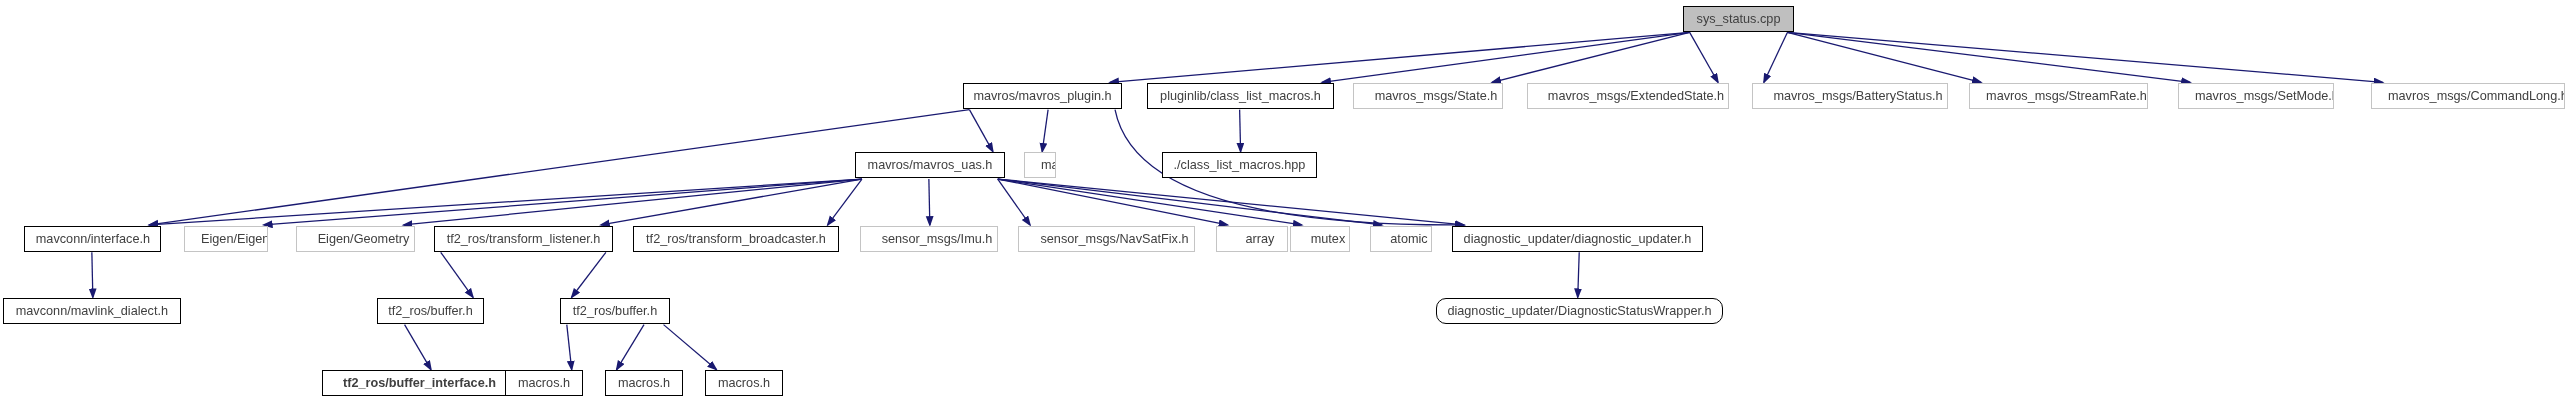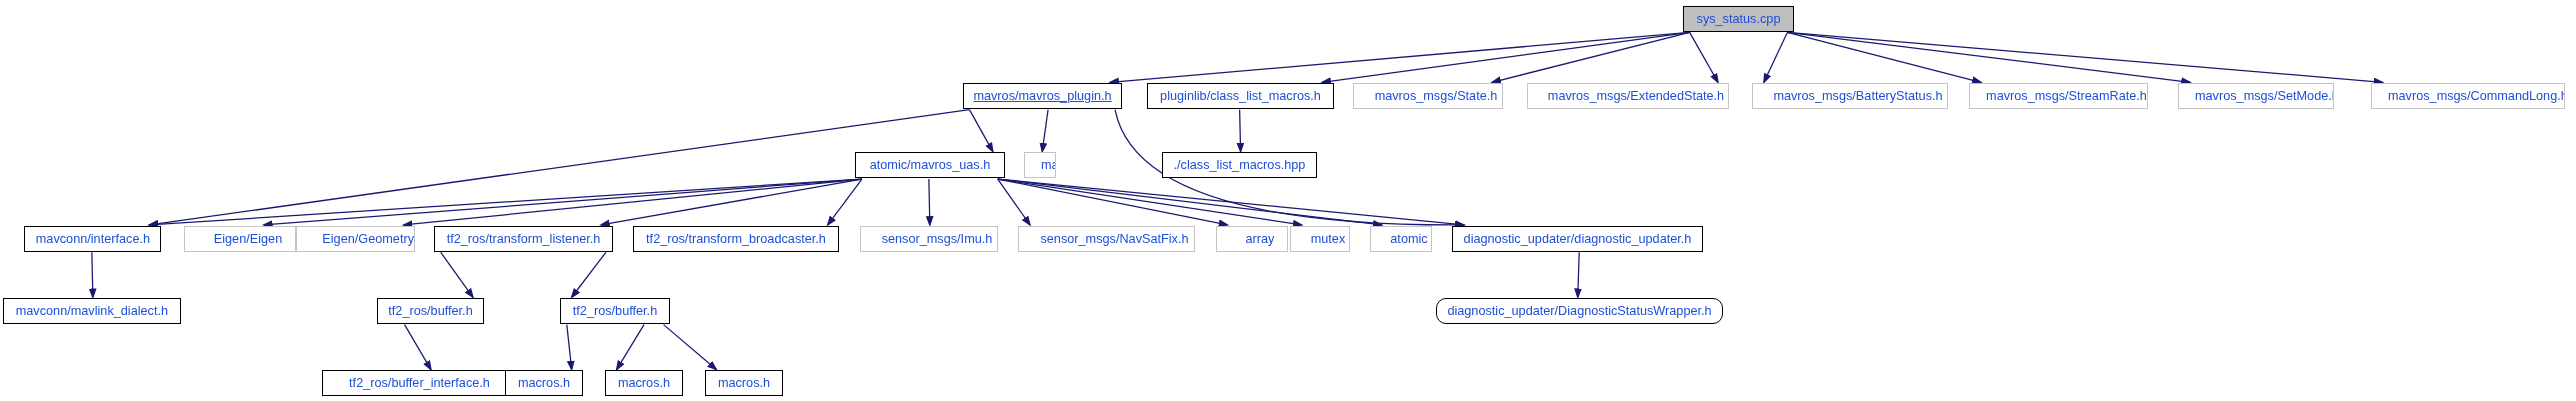--- a/index.html
+++ b/index.html
@@ -1,20 +1,20 @@
 <!DOCTYPE html>
 <html><head>
 <meta charset="utf-8">
 <style>
   html,body{margin:0;padding:0;background:#ffffff;}
   #canvas{position:relative;width:2576px;height:402px;background:#ffffff;
           font-family:"Liberation Sans", sans-serif;overflow:hidden;}
   #edges{position:absolute;left:0;top:0;width:2576px;height:402px;}
   .node{position:absolute;box-sizing:border-box;height:26px;
-        border:1px solid #000;background:#fff;color:#1d4ed8;
+        border:1px solid #000;background:#fff;color:#404040;
         font-size:12.7px;line-height:24.4px;text-align:center;white-space:nowrap;
         overflow:hidden;}
   .node.plain{border-color:#c4c4c4;padding-left:16px;}
   .node.root{background:#bfbfbf;border-color:#000;font-weight:normal;}
 </style>
 </head>
 <body>
 
 <div id="canvas">
   <svg id="edges" xmlns="http://www.w3.org/2000/svg" viewBox="0 0 2636 411">
@@ -53,45 +53,45 @@
         <path d="M620,258 L585,304" fill="none" stroke="#191970" stroke-width="1.3" marker-end="url(#ah)"></path>
         <path d="M414,332 L441,378" fill="none" stroke="#191970" stroke-width="1.3" marker-end="url(#ah)"></path>
         <path d="M580,332 L585,378" fill="none" stroke="#191970" stroke-width="1.3" marker-end="url(#ah)"></path>
         <path d="M659,332 L631,378" fill="none" stroke="#191970" stroke-width="1.3" marker-end="url(#ah)"></path>
         <path d="M679,332 L733,378" fill="none" stroke="#191970" stroke-width="1.3" marker-end="url(#ah)"></path>
         <path d="M1616,258 L1614.5,304" fill="none" stroke="#191970" stroke-width="1.3" marker-end="url(#ah)"></path>
       </g>
   </svg>
   <div id="nodes">
       <div class="node root" style="left: 1683px; top: 5.9px; width: 111px;">sys_status.cpp</div>
-      <div class="node" style="left: 963px; top: 83px; width: 159px; text-decoration: underline;">mavros/mavros_plugin.h</div>
+      <div class="node" style="left: 963px; top: 83px; width: 159px;">mavros/mavros_plugin.h</div>
       <div class="node" style="left: 1147px; top: 83px; width: 187px;">pluginlib/class_list_macros.h</div>
       <div class="node plain" style="left: 1353px; top: 83px; width: 150px;">mavros_msgs/State.h</div>
       <div class="node plain" style="left: 1527px; top: 83px; width: 202px;">mavros_msgs/ExtendedState.h</div>
       <div class="node plain" style="left: 1752px; top: 83px; width: 196px;">mavros_msgs/BatteryStatus.h</div>
       <div class="node plain" style="left: 1969px; top: 83px; width: 179px;">mavros_msgs/StreamRate.h</div>
       <div class="node plain" style="left: 2178px; top: 83px; width: 156px;">mavros_msgs/SetMode.h</div>
       <div class="node plain" style="left: 2371px; top: 83px; width: 194px;">mavros_msgs/CommandLong.h</div>
-      <div class="node" style="left: 855px; top: 152px; width: 150px;">atomic/mavros_uas.h</div>
+      <div class="node" style="left: 855px; top: 152px; width: 150px;">mavros/mavros_uas.h</div>
       <div class="node plain" style="left: 1024px; top: 152px; width: 32px;">map</div>
       <div class="node" style="left: 1162px; top: 152px; width: 155px;">./class_list_macros.hpp</div>
       <div class="node" style="left: 24.4px; top: 226px; width: 137px;">mavconn/interface.h</div>
-      <div class="node plain" style="left: 184px; top: 226px; width: 112px;">Eigen/Eigen</div>
-      <div class="node plain" style="left: 296px; top: 226px; width: 119px; text-align: right;">Eigen/Geometry</div>
+      <div class="node plain" style="left: 184px; top: 226px; width: 84px;">Eigen/Eigen</div>
+      <div class="node plain" style="left: 296px; top: 226px; width: 119px;">Eigen/Geometry</div>
       <div class="node" style="left: 434px; top: 226px; width: 179px;">tf2_ros/transform_listener.h</div>
       <div class="node" style="left: 633px; top: 226px; width: 206px;">tf2_ros/transform_broadcaster.h</div>
       <div class="node plain" style="left: 860px; top: 226px; width: 138px;">sensor_msgs/Imu.h</div>
       <div class="node plain" style="left: 1018px; top: 226px; width: 177px;">sensor_msgs/NavSatFix.h</div>
       <div class="node plain" style="left: 1216px; top: 226px; width: 72px;">array</div>
       <div class="node plain" style="left: 1290px; top: 226px; width: 60px; text-align: center;">mutex</div>
       <div class="node plain" style="left: 1370px; top: 226px; width: 62px;">atomic</div>
       <div class="node" style="left: 1452px; top: 226px; width: 251px;">diagnostic_updater/diagnostic_updater.h</div>
       <div class="node" style="left: 2.9px; top: 298px; width: 178px;">mavconn/mavlink_dialect.h</div>
       <div class="node" style="left: 377px; top: 298px; width: 107px;">tf2_ros/buffer.h</div>
       <div class="node" style="left: 560px; top: 298px; width: 110px;">tf2_ros/buffer.h</div>
       <div class="node" style="left: 1436px; top: 298px; width: 287px; border-radius: 10px;">diagnostic_updater/DiagnosticStatusWrapper.h</div>
-      <div class="node" style="left: 322px; top: 370px; width: 195px;">tf2_ros/buffer_interface.h</div>
+      <div class="node" style="left: 322px; top: 370px; width: 195px; font-weight: bold;">tf2_ros/buffer_interface.h</div>
       <div class="node" style="left: 505px; top: 370px; width: 78px;">macros.h</div>
       <div class="node" style="left: 605px; top: 370px; width: 78px;">macros.h</div>
       <div class="node" style="left: 705px; top: 370px; width: 78px;">macros.h</div>
     </div>
 </div>
 
 
 </body></html>

